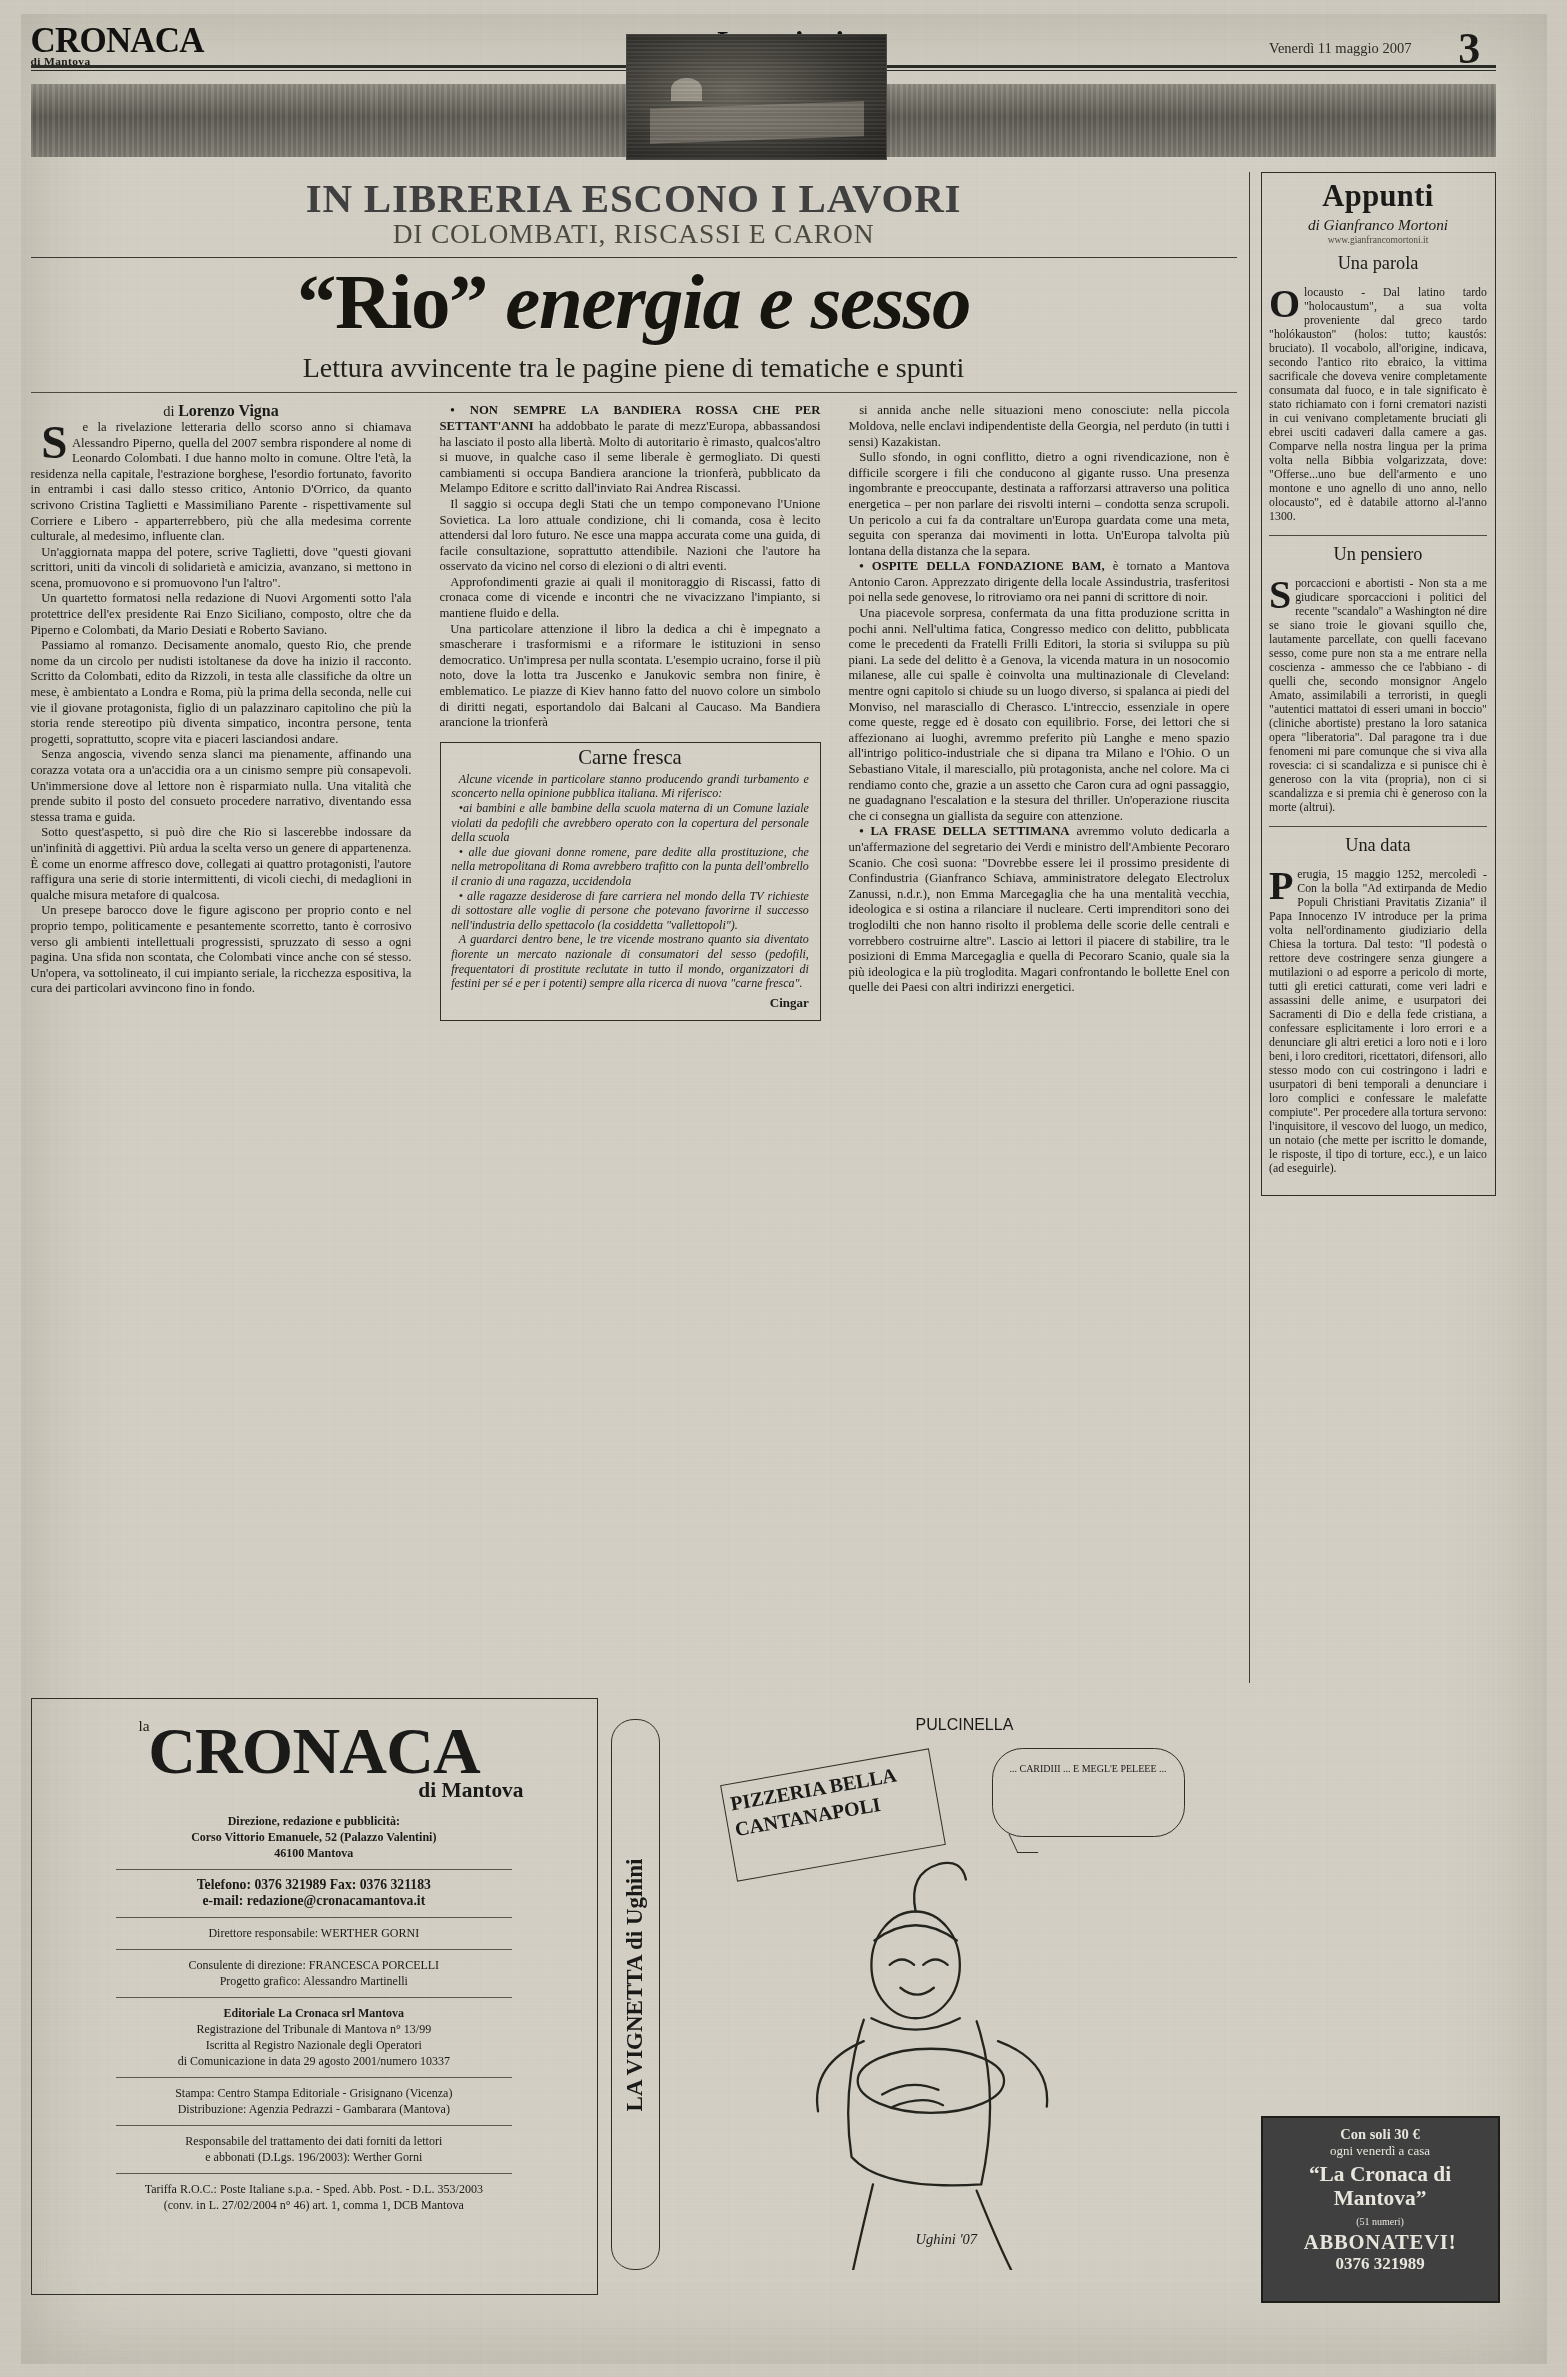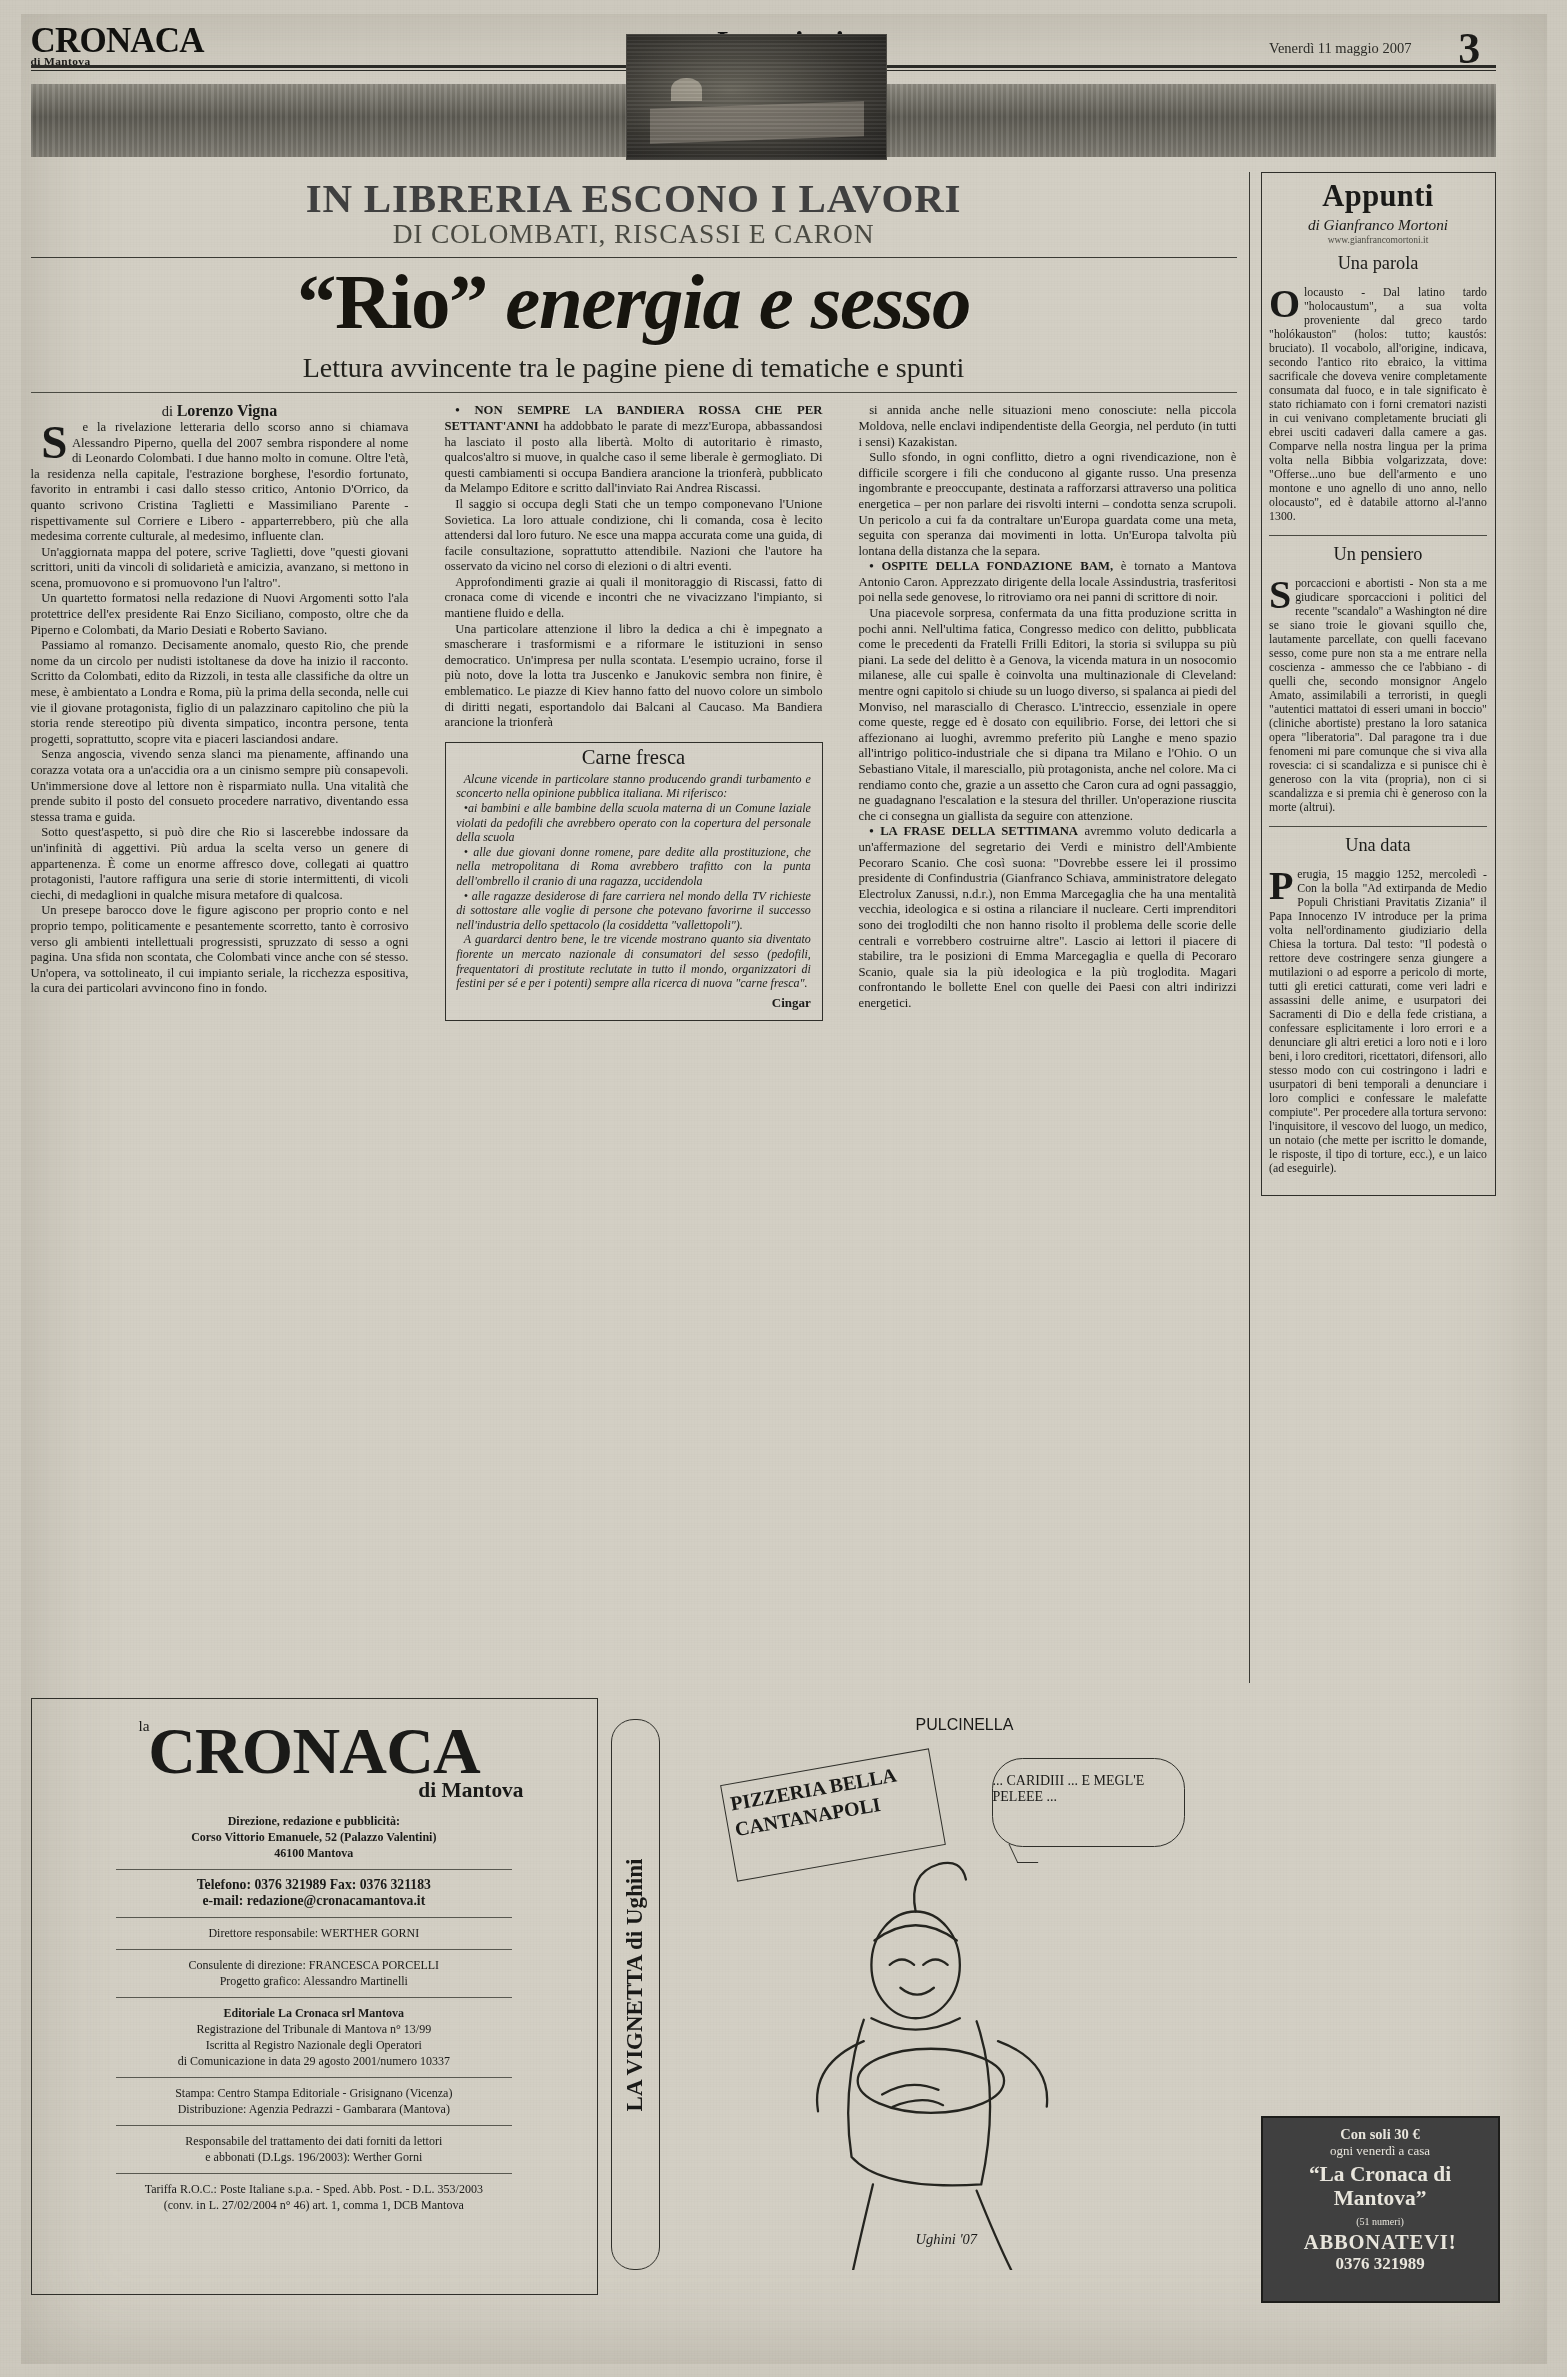--- a/index.html
+++ b/index.html
@@ -44,21 +44,21 @@
   
   .kicker{text-align:center;font-weight:bold;font-size:41px;letter-spacing:0.8px;color:#404040;margin-top:1.5px;}
   .kicker2{text-align:center;font-size:27.5px;color:#4a4a42;letter-spacing:0.8px;margin-top:-3.1px;}
   .hr-thin{width:100%;height:1.5px;background:#3a3a34;margin:6.1px 0 3.1px;}
   .bigtitle{text-align:center;font-size:79px;font-weight:bold;font-style:italic;line-height:82px;
             color:#17150f;letter-spacing:-1.5px;margin-top:3.1px;text-shadow:0.8px 0.8px 0 rgba(255,255,255,.25);}
   .bigtitle .q{font-style:normal;}
   .deck{text-align:center;font-size:28px;color:#23231e;margin-top:9.2px;margin-bottom:7.6px;}
   .hr-thin2{width:100%;height:0.8px;background:#4a4a42;margin:4.6px 0 10.7px;}
   
-  .cols{display:flex;gap:36px;}
+  .cols{display:flex;gap:28px;}
   .col{width:381px;font-size:12.7px;line-height:15.6px;text-align:justify;hyphens:auto;}
   .col p{margin:0 0 0 0;text-indent:10.7px;}
   .byline{text-align:center;font-size:14.5px;margin-bottom:6.1px;text-indent:0 !important;}
   .byline b{font-size:16px;}
   .dropcap::first-letter{float:left;font-size:47px;line-height:38px;font-weight:bold;padding:3.1px 4.6px 0 0;}
   .subhead{font-weight:bold;text-indent:0 !important;}
   
   .box{border:1.5px solid #2f2f2a;padding:7.6px 10.7px 9.2px;margin-top:10.7px;background:rgba(255,255,255,.05);}
   .box-title{text-align:center;font-size:20.6px;margin-bottom:6.1px;}
   .box p{font-style:italic;font-size:12px;line-height:14.6px;text-align:justify;text-indent:7.6px;margin:0;}
@@ -83,22 +83,22 @@
   .imp .big{font-size:13.7px;font-weight:bold;}
   .imp-sep{height:0.8px;background:#585850;margin:7.6px 69px;}
   .bm{position:absolute;left:580px;top:0;width:610px;height:595px;}
   .vign-tab{position:absolute;left:0;top:21.4px;width:47px;height:549px;border:1.5px solid #2f2f2a;border-radius:23px;}
   .vign-txt{position:absolute;left:-229px;top:252px;width:504px;text-align:center;font-weight:bold;font-size:23px;
             transform:rotate(-90deg);}
   .vign-art{position:absolute;left:53px;top:15.3px;width:549px;height:565px;}
   .pulci{position:absolute;left:252px;top:3.1px;font-size:16px;font-family:"Liberation Sans",sans-serif;}
   .pizz{position:absolute;left:63px;top:53px;width:198px;height:84px;border:1.5px solid #2f2f2a;transform:rotate(-10deg);
         font-weight:bold;font-size:20px;line-height:26px;padding:6.1px;}
-  .bubble{position:absolute;left:328px;top:45px;width:191px;height:73px;border:1.5px solid #2f2f2a;border-radius:30.5px;
-          font-size:14px;padding-top:13.7px;}
+  .bubble{position:absolute;left:328px;top:35px;width:191px;height:73px;border:1.5px solid #2f2f2a;border-radius:30.5px;
+          font-size:10px;text-align:center;padding-top:13.7px;}
   .bubble:after{content:"";position:absolute;left:20px;bottom:-17px;width:20px;height:18.3px;border-left:1.5px solid #2f2f2a;
           border-bottom:1.5px solid #2f2f2a;transform:skewX(25deg);background:transparent;}
   .sign-ugh{position:absolute;left:252px;bottom:30.5px;font-style:italic;font-size:14.5px;}
   .ad{position:absolute;left:1230px;top:418px;width:235px;height:175px;border:2.3px solid #1d1d1a;background:#404040;color:#e8e5dc;
       text-align:center;padding-top:7.6px;}
   .ad .l1{font-size:14.5px;font-weight:bold;}
   .ad .l2{font-size:13px;}
   .ad .l3{font-size:21.4px;font-weight:bold;line-height:24.4px;margin-top:3.1px;}
   .ad .l4{font-size:10px;margin-top:5px;}
   .ad .l5{font-size:20.6px;font-weight:bold;margin-top:4.6px;letter-spacing:0.8px;}

